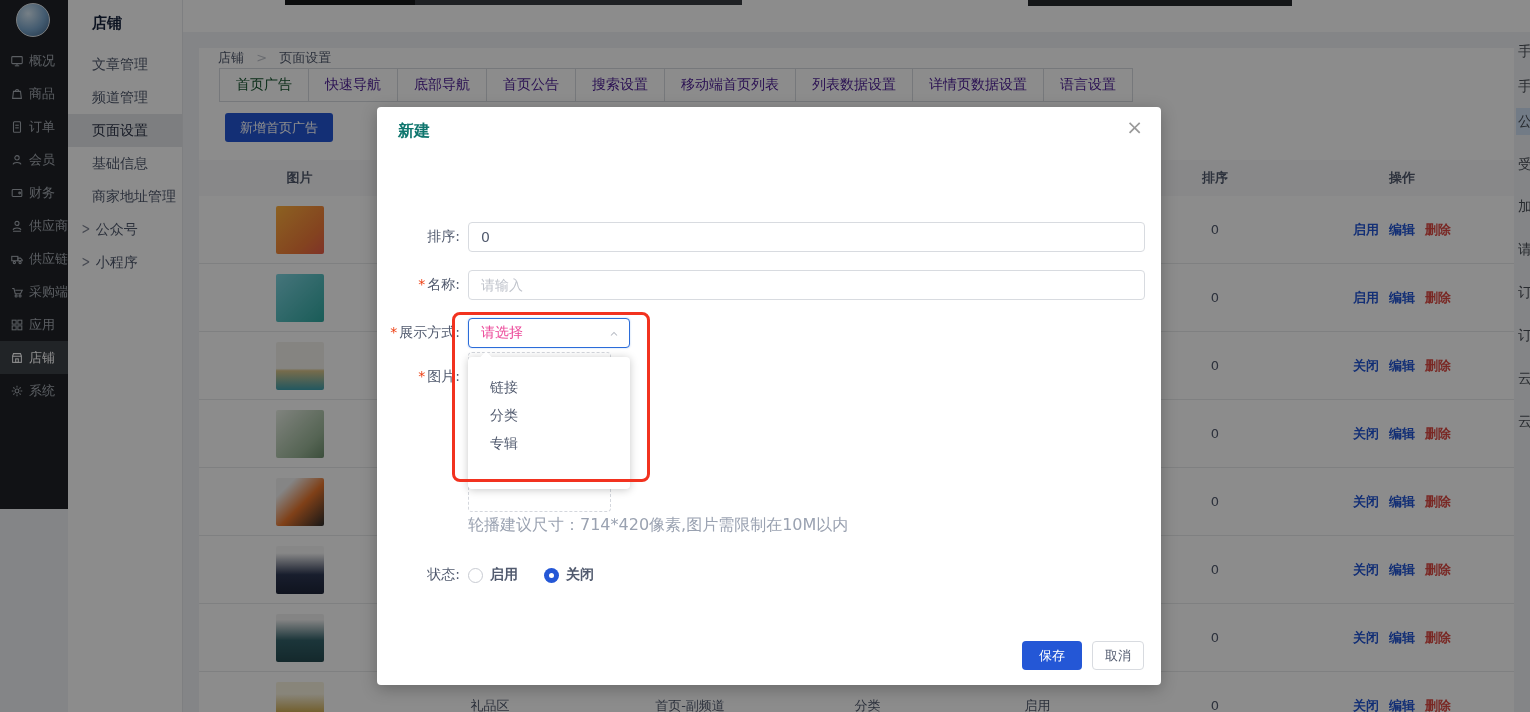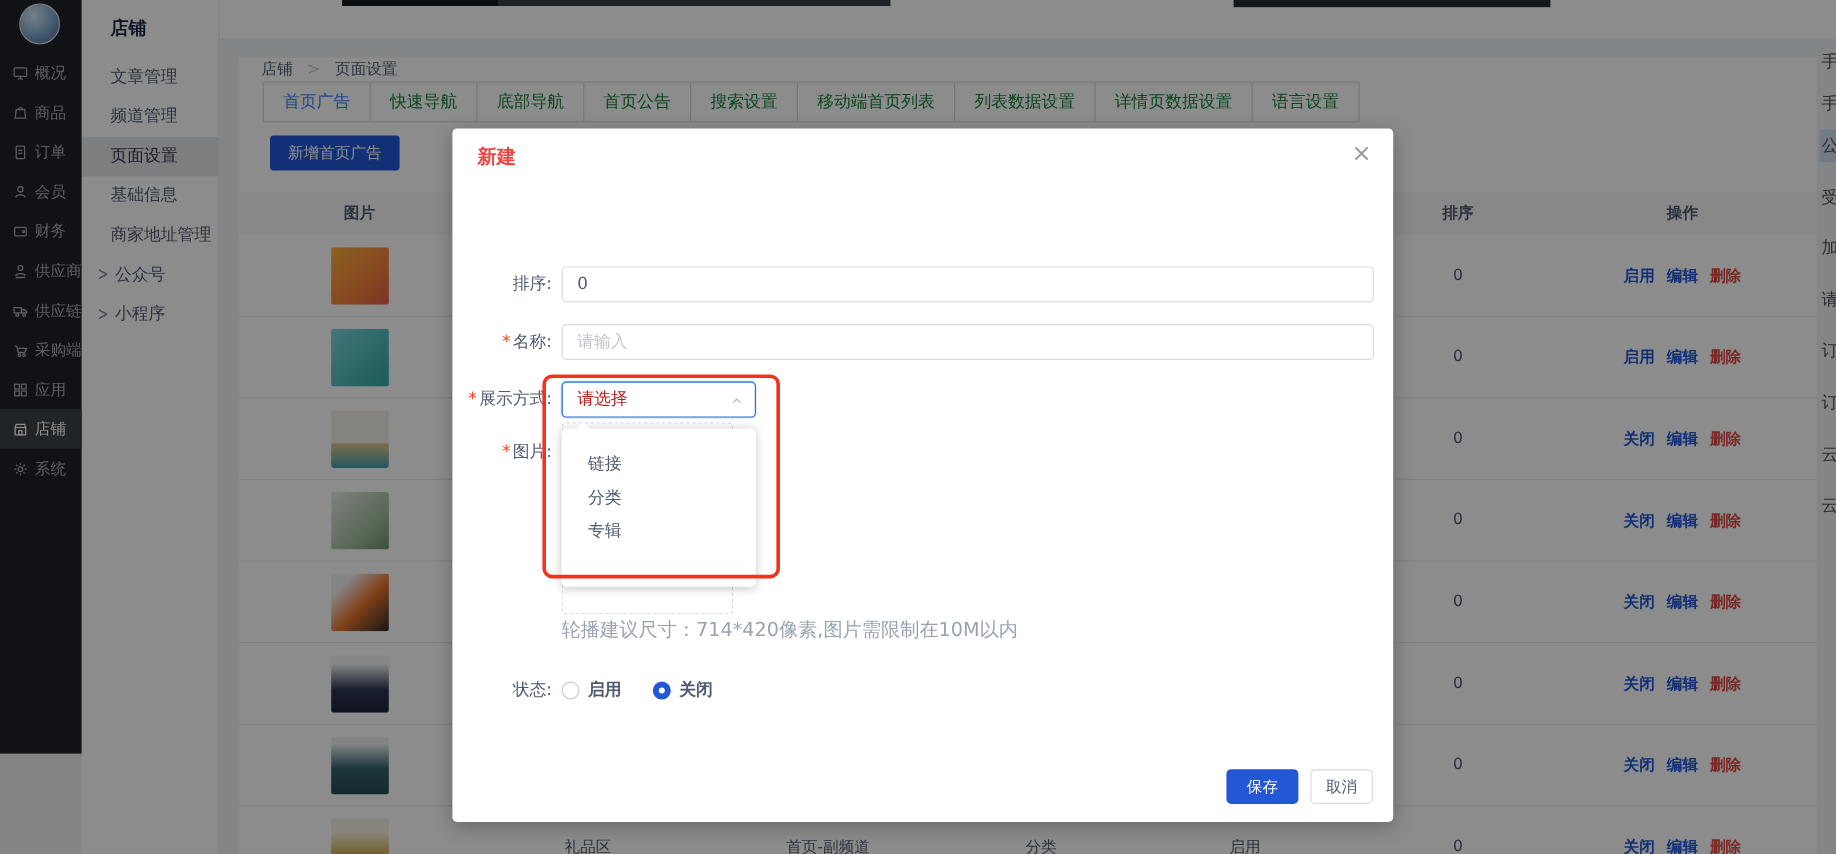--- a/index.html
+++ b/index.html
@@ -1,20 +1,20 @@
 <!DOCTYPE html>
 <html><head>
 <meta charset="utf-8">
 <style>
   * { margin:0; padding:0; box-sizing:border-box; }
   html,body { width:1530px; height:712px; overflow:hidden; background:#f1f3f6;
     font-family:"DejaVu Sans","Liberation Sans",sans-serif; font-size:14px; color:#515a6e; }
 
   
-  .icon-sidebar { position:absolute; left:0; top:0; width:68px; height:628px; background:#1f2227; z-index:10; }
+  .icon-sidebar { position:absolute; left:0; top:0; width:68px; height:509px; background:#1f2227; z-index:10; }
   .logo { position:absolute; left:16px; top:3px; width:34px; height:34px; border-radius:50%;
     background:radial-gradient(circle at 35% 30%, #d8e9f5, #7aa6cc 55%, #3d5f84); border:1px solid #dfe4e8; }
   .nav-list { position:absolute; top:44px; left:0; width:68px; }
   .nav-item { height:33px; display:flex; align-items:center; gap:5px; padding-left:10px; color:#a6abb3; font-size:13px; cursor:pointer; }
   .nav-item svg { width:14px; height:14px; stroke:currentColor; fill:none; stroke-width:1.2; flex:none; }
   .nav-item.active { background:#3d4248; color:#ffffff; }
 
   
   .submenu { position:absolute; left:68px; top:0; width:115px; height:712px; background:#ffffff; border-right:1px solid #e6e8eb; z-index:9; }
   .submenu-title { padding:14px 0 0 24px; font-size:15px; font-weight:bold; color:#17233d; height:48px; }
@@ -37,23 +37,23 @@
   .main-bg { position:absolute; left:183px; top:32px; width:1347px; height:680px; background:#f1f3f6; }
   .card { position:absolute; left:199px; top:48px; width:1315px; height:664px; background:#ffffff; }
 
   
   .strip-a { position:absolute; left:285px; top:0; width:457px; height:5px; background:#3a3d42; z-index:6; }
   .strip-a i { position:absolute; left:0; top:0; width:130px; height:5px; background:#17181a; display:block; }
   .strip-b { position:absolute; left:1028px; top:0; width:264px; height:6px; background:#26282c; z-index:6; }
 
   
   .tabs { position:absolute; left:20px; top:20px; display:inline-flex; border:1px solid #d8dbe0; background:#fff; }
-  .tab { padding:7px 16px; font-size:14px; color:#15803d; border-right:1px solid #d8dbe0; cursor:pointer; white-space:nowrap; }
+  .tab { padding:7px 16px; font-size:14px; color:#4c1d95; border-right:1px solid #d8dbe0; cursor:pointer; white-space:nowrap; }
   .tab:last-child { border-right:none; }
-  .tab.active { color:#3b82f6; }
+  .tab.active { color:#14532d; }
 
   .add-btn { position:absolute; left:26px; top:65px; width:108px; height:29px; background:#2457d6; color:#fff;
     border:none; border-radius:3px; font-size:13px; cursor:pointer; font-family:inherit; }
 
   
   .table { position:absolute; left:0; top:112px; width:1315px; }
   .thead, .trow { display:grid; grid-template-columns:201px 180px 220px 135px 205px 150px 224px; align-items:center; }
   .thead { height:36px; background:#f8f8f9; font-weight:bold; color:#515a6e; font-size:13px; }
   .trow { height:68px; border-bottom:1px solid #e8eaec; font-size:13px; }
   .cell { text-align:center; overflow:hidden; white-space:nowrap; }
@@ -72,35 +72,35 @@
 
   
   .edge-col { position:absolute; left:1516px; top:0; width:14px; height:712px; overflow:hidden; z-index:7; }
   .edge-item { position:absolute; left:2px; width:20px; font-size:14px; color:#4a4f57; white-space:nowrap; cursor:pointer; }
   .edge-hl { position:absolute; left:0; top:108px; width:14px; height:27px; background:#cfe0f5; }
 
   
   .overlay { position:absolute; left:0; top:0; width:1530px; height:712px; background:rgba(0,0,0,0.45); z-index:40; }
   .modal { position:absolute; left:377px; top:107px; width:784px; height:578px; background:#ffffff; border-radius:4px;
     box-shadow:0 4px 16px rgba(0,0,0,.25); z-index:50; }
-  .modal-title { position:absolute; left:21px; top:14px; font-size:16px; font-weight:bold; color:#ef4444; }
+  .modal-title { position:absolute; left:21px; top:14px; font-size:16px; font-weight:bold; color:#0f766e; }
   .modal-close { position:absolute; right:18px; top:10px; font-size:20px; color:#999; cursor:pointer; line-height:1; }
 
   .mrow { position:absolute; left:13px; display:flex; align-items:center; }
   .mlabel { width:70px; text-align:right; color:#515a6e; flex:none; }
   .req { color:#ed4014; margin-right:2px; }
   .mctl { margin-left:8px; }
   .msel { width:162px; height:30px; border:1px solid #d8dbe0; border-radius:4px; background:#fff; position:relative;
     display:flex; align-items:center; padding:0 12px; cursor:pointer; }
   .msel svg { position:absolute; right:9px; top:9px; width:12px; height:12px; stroke:#b5b9c2; fill:none; stroke-width:1.4; }
   .msel.focused { border-color:#2b6cd9; box-shadow:0 0 2px rgba(43,108,217,.35); }
   .minput { width:677px; height:30px; border:1px solid #d8dbe0; border-radius:4px; padding:0 12px; font-size:14px;
     color:#515a6e; font-family:inherit; outline:none; }
   .minput::placeholder { color:#c0c4cc; }
-  .ph { color:#b91c1c; }
+  .ph { color:#ec4899; }
 
   .upload-box { position:absolute; left:91px; top:245px; width:143px; height:160px; border:1px dashed #d4d7dd; border-radius:4px; background:#fff; cursor:pointer; z-index:1; }
   .dropdown { position:absolute; left:91px; top:250px; width:162px; height:132px; background:#fff; border-radius:4px;
     box-shadow:0 1px 8px rgba(0,0,0,.22); z-index:3; padding-top:16px; }
   .dropdown:before { content:""; position:absolute; left:14px; top:-4px; width:8px; height:8px; background:#fff; transform:rotate(45deg); }
   .dd-opt { height:28px; line-height:28px; padding-left:22px; color:#515a6e; cursor:pointer; }
   .red-box { position:absolute; left:75px; top:205px; width:198px; height:170px; border:3px solid #f2321f; border-radius:8px; z-index:4; pointer-events:none; }
 
   .hint { position:absolute; left:91px; top:408px; font-size:16px; color:#9aa2b1; }
   .radio { width:15px; height:15px; border-radius:50%; border:1px solid #c8cbd2; background:#fff; display:inline-block; cursor:pointer; flex:none; }

